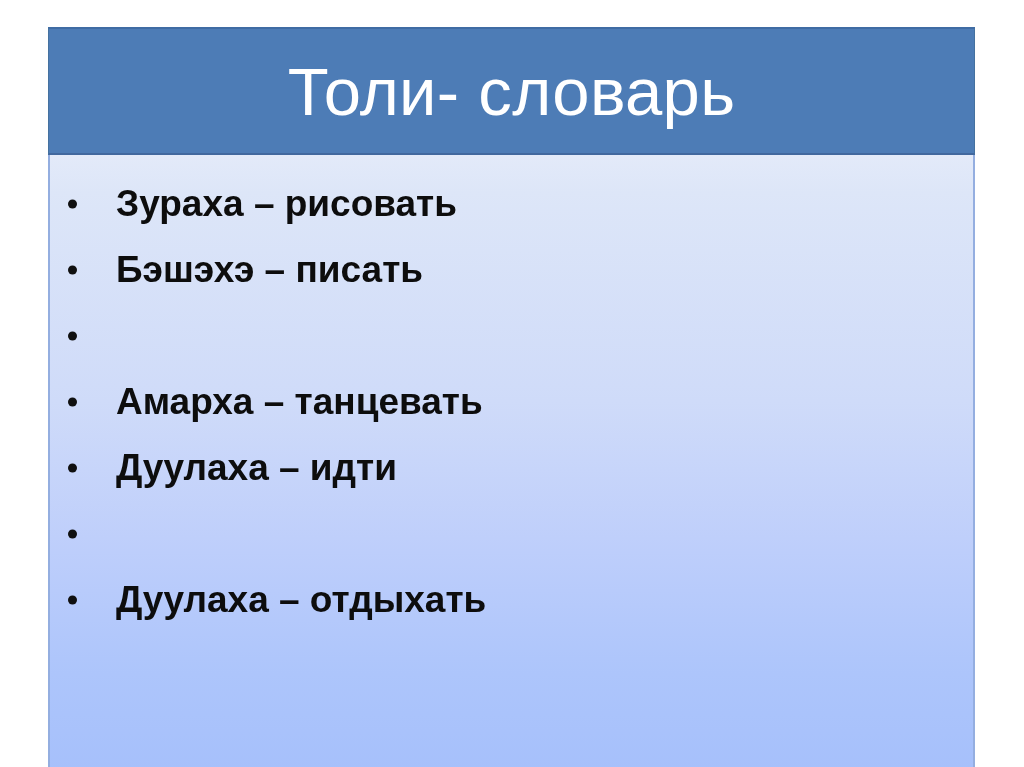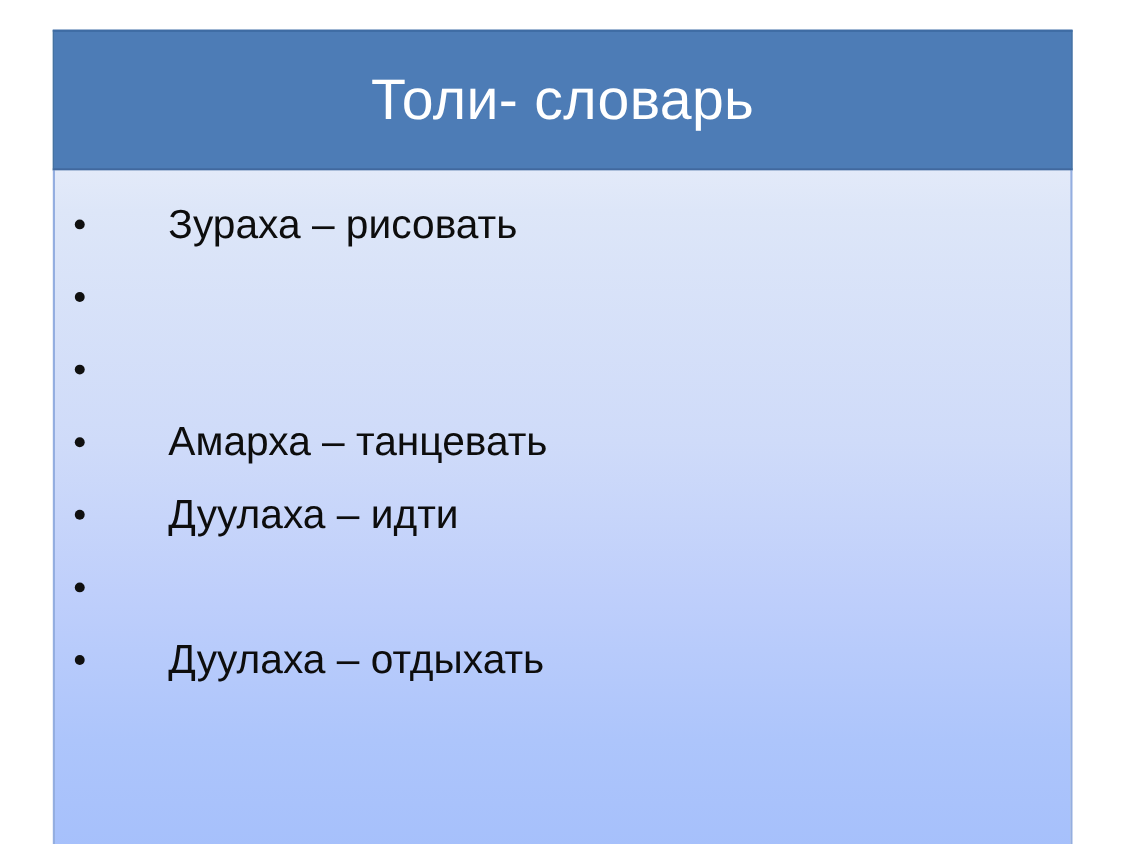--- a/index.html
+++ b/index.html
@@ -47,21 +47,21 @@
     border-bottom: 2px solid #41689e;
     border-left: 1px solid #45719f;
     border-right: 1px solid #45719f;
     display: flex;
     align-items: center;
     justify-content: center;
   }
 
   .title-text {
     color: #ffffff;
-    font-size: 52px;
+    font-size: 67px;
     font-weight: 400;
     line-height: 1;
     letter-spacing: 0.3px;
     white-space: nowrap;
     text-align: center;
   }
 
   
   .body-panel {
     position: absolute;
@@ -108,24 +108,23 @@
     transform: translateY(-50%);
     width: 9px;
     height: 9px;
     border-radius: 50%;
     background: #101010;
   }
 
   .bullet-text {
     color: #0d0d0d;
     font-size: 37px;
-    font-weight: 400;
+    font-weight: 700;
     line-height: 1.05;
     white-space: nowrap;
-    margin-left: 37px;
   }
 </style>
 </head>
 <body>
 
 <div id="slide-root">
 
   <div class="slide">
 
     <div class="title-band">
@@ -135,20 +134,21 @@
     <div class="body-panel">
       <ul class="bullet-list">
 
         <li class="bullet-item">
           <span class="bullet-marker"></span>
           <span class="bullet-text">Зураха – рисовать</span>
         </li>
 
         <li class="bullet-item">
           <span class="bullet-marker"></span>
+          <span class="bullet-text">Бэшэхэ – писать</span>
         </li>
 
         <li class="bullet-item">
           <span class="bullet-marker"></span>
         </li>
 
         <li class="bullet-item">
           <span class="bullet-marker"></span>
           <span class="bullet-text">Амарха – танцевать</span>
         </li>

